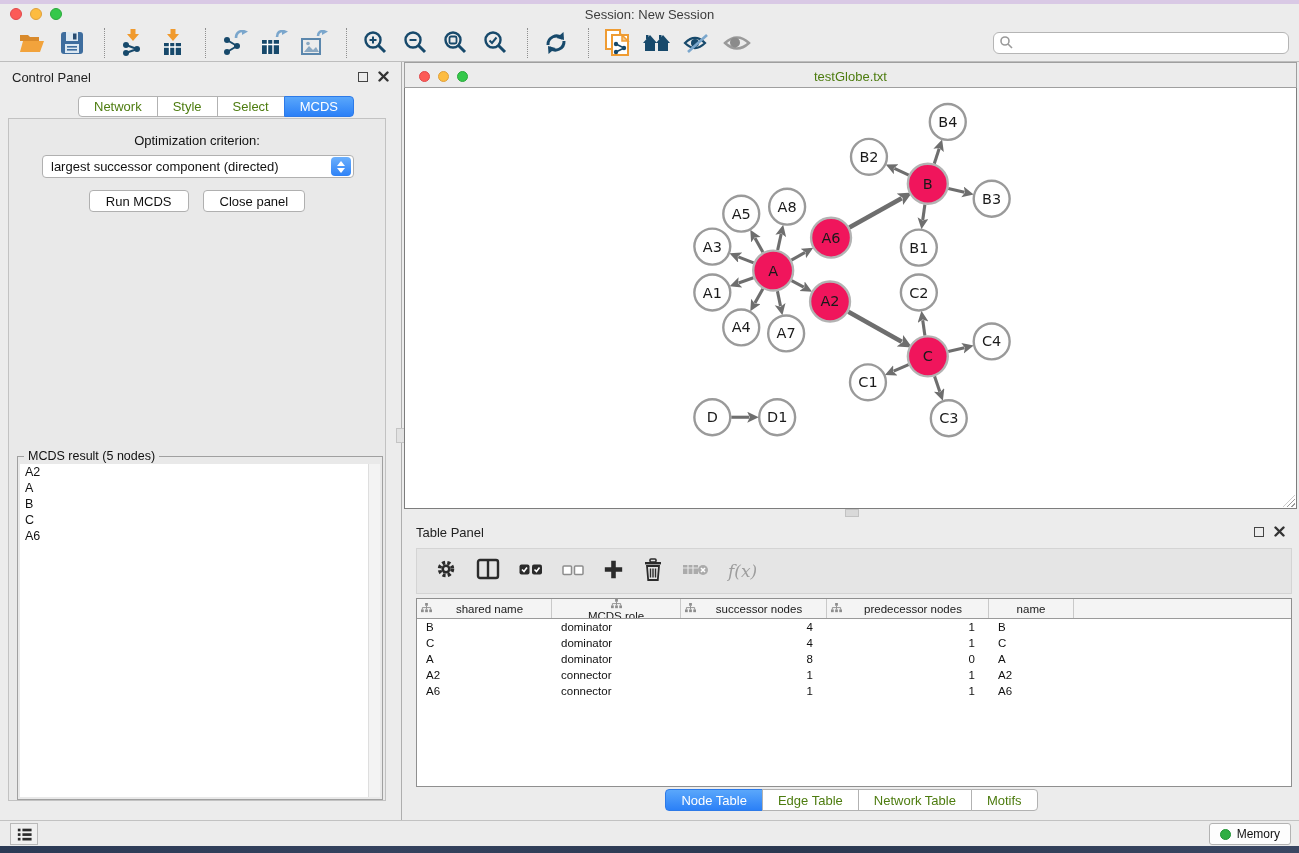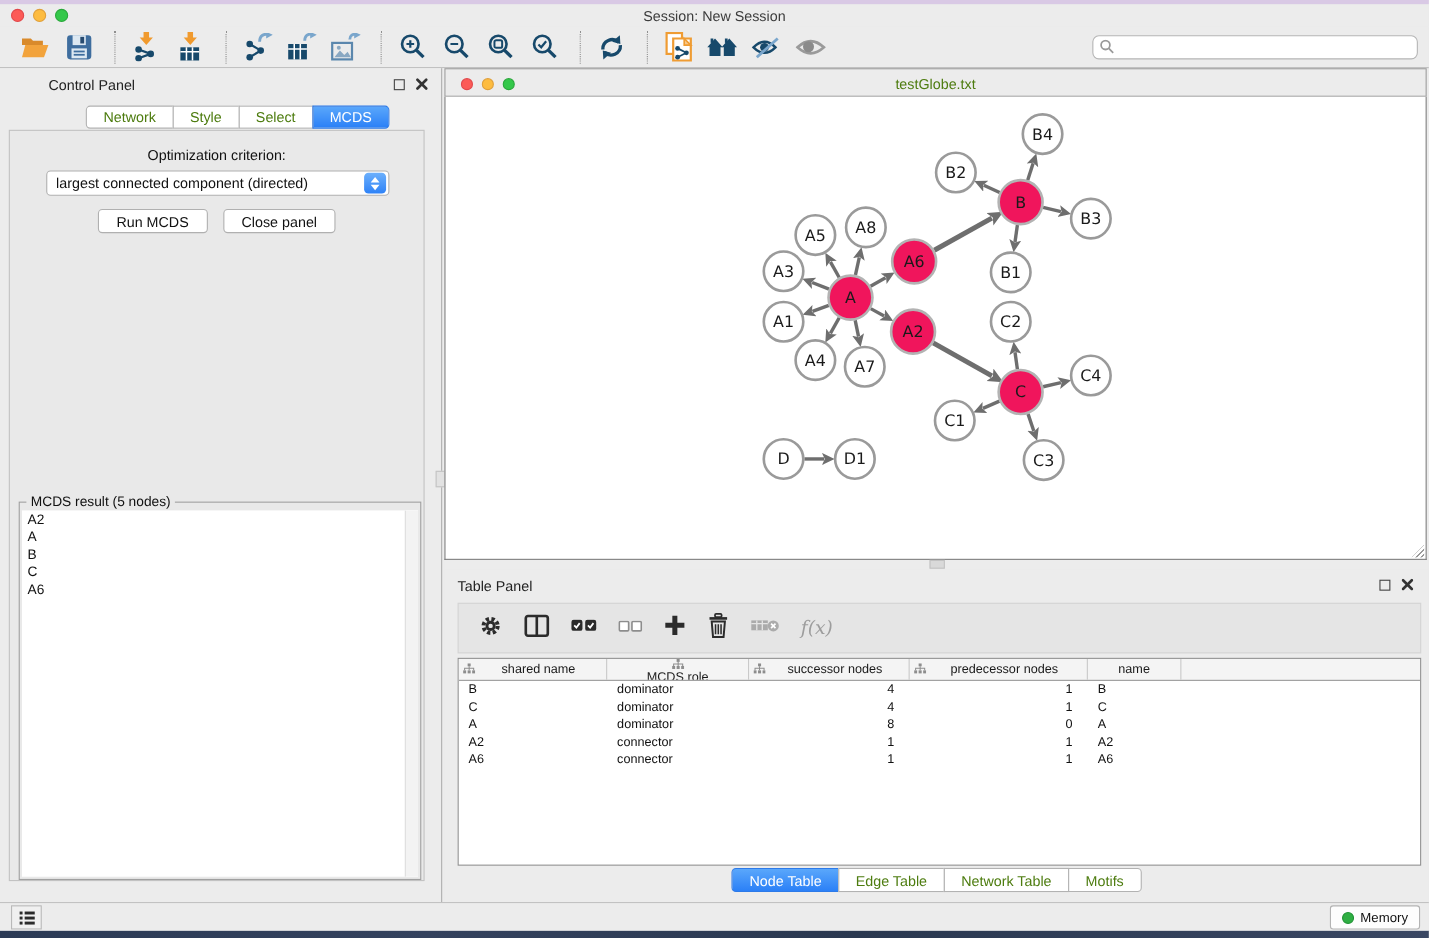--- a/index.html
+++ b/index.html
@@ -27,21 +27,21 @@
   .tb-sep { height:30px; border-left:1px dotted #8f8f8f; margin:0 10px; }
   .search-field { margin-left:auto; margin-right:10px; width:296px; height:22px; background:#fff;
     border:1px solid #b5b5b5; border-radius:6px; display:flex; align-items:center; padding:0 6px; }
   .search-field input { border:none; outline:none; flex:1; font-size:12px; margin-left:5px; background:transparent; }
 
   
   .workspace { position:absolute; top:62px; left:0; width:1299px; height:758px; }
 
   
   .control-panel { position:absolute; left:0; top:0; width:401px; height:758px; background:#ececec; }
-  .cp-title { position:absolute; left:12px; top:8px; font-size:13px; color:#222;margin-left:32px; }
+  .cp-title { position:absolute; left:12px; top:8px; font-size:13px; color:#222; }
   .win-btns { position:absolute; right:12px; top:9px; display:flex; gap:10px; align-items:center; }
   .win-square { width:10px; height:10px; border:1.6px solid #444; background:transparent; }
   .cp-tabs { position:absolute; left:78px; top:34px; display:flex; }
   .tab { height:21px; padding:0 15px; background:#fff; border:1px solid #b2b2b2; font-size:13px;
     display:flex; align-items:center; color:#4d7c0f; margin-left:-1px; }
   .tab:first-child { border-radius:4px 0 0 4px; margin-left:0; }
   .tab:last-child { border-radius:0 4px 4px 0; }
   .tab.active { background:linear-gradient(#5aa7fb,#2b80f7); color:#fff; border-color:#2d7ae8; }
   .cp-box { position:absolute; left:8px; top:56px; width:378px; height:683px; background:#e9e9e9;
     border:1px solid #c2c2c2; }
@@ -288,21 +288,21 @@
     </div>
     <div class="cp-tabs">
         <div class="tab">Network</div>
         <div class="tab">Style</div>
         <div class="tab">Select</div>
         <div class="tab active">MCDS</div>
       </div>
     <div class="cp-box">
       <div class="opt-label">Optimization criterion:</div>
       <div class="opt-select">
-        <span class="sel-text">largest connected component (directed)</span>
+        <span class="sel-text">largest successor component (directed)</span>
         <span class="stepper">
           <span class="tri-up"></span>
             <span class="tri-down"></span>
         </span>
       </div>
       <div class="btn-row">
         <div class="push-btn">Run MCDS</div>
         <div class="push-btn">Close panel</div>
       </div>
       <div class="result-box">

